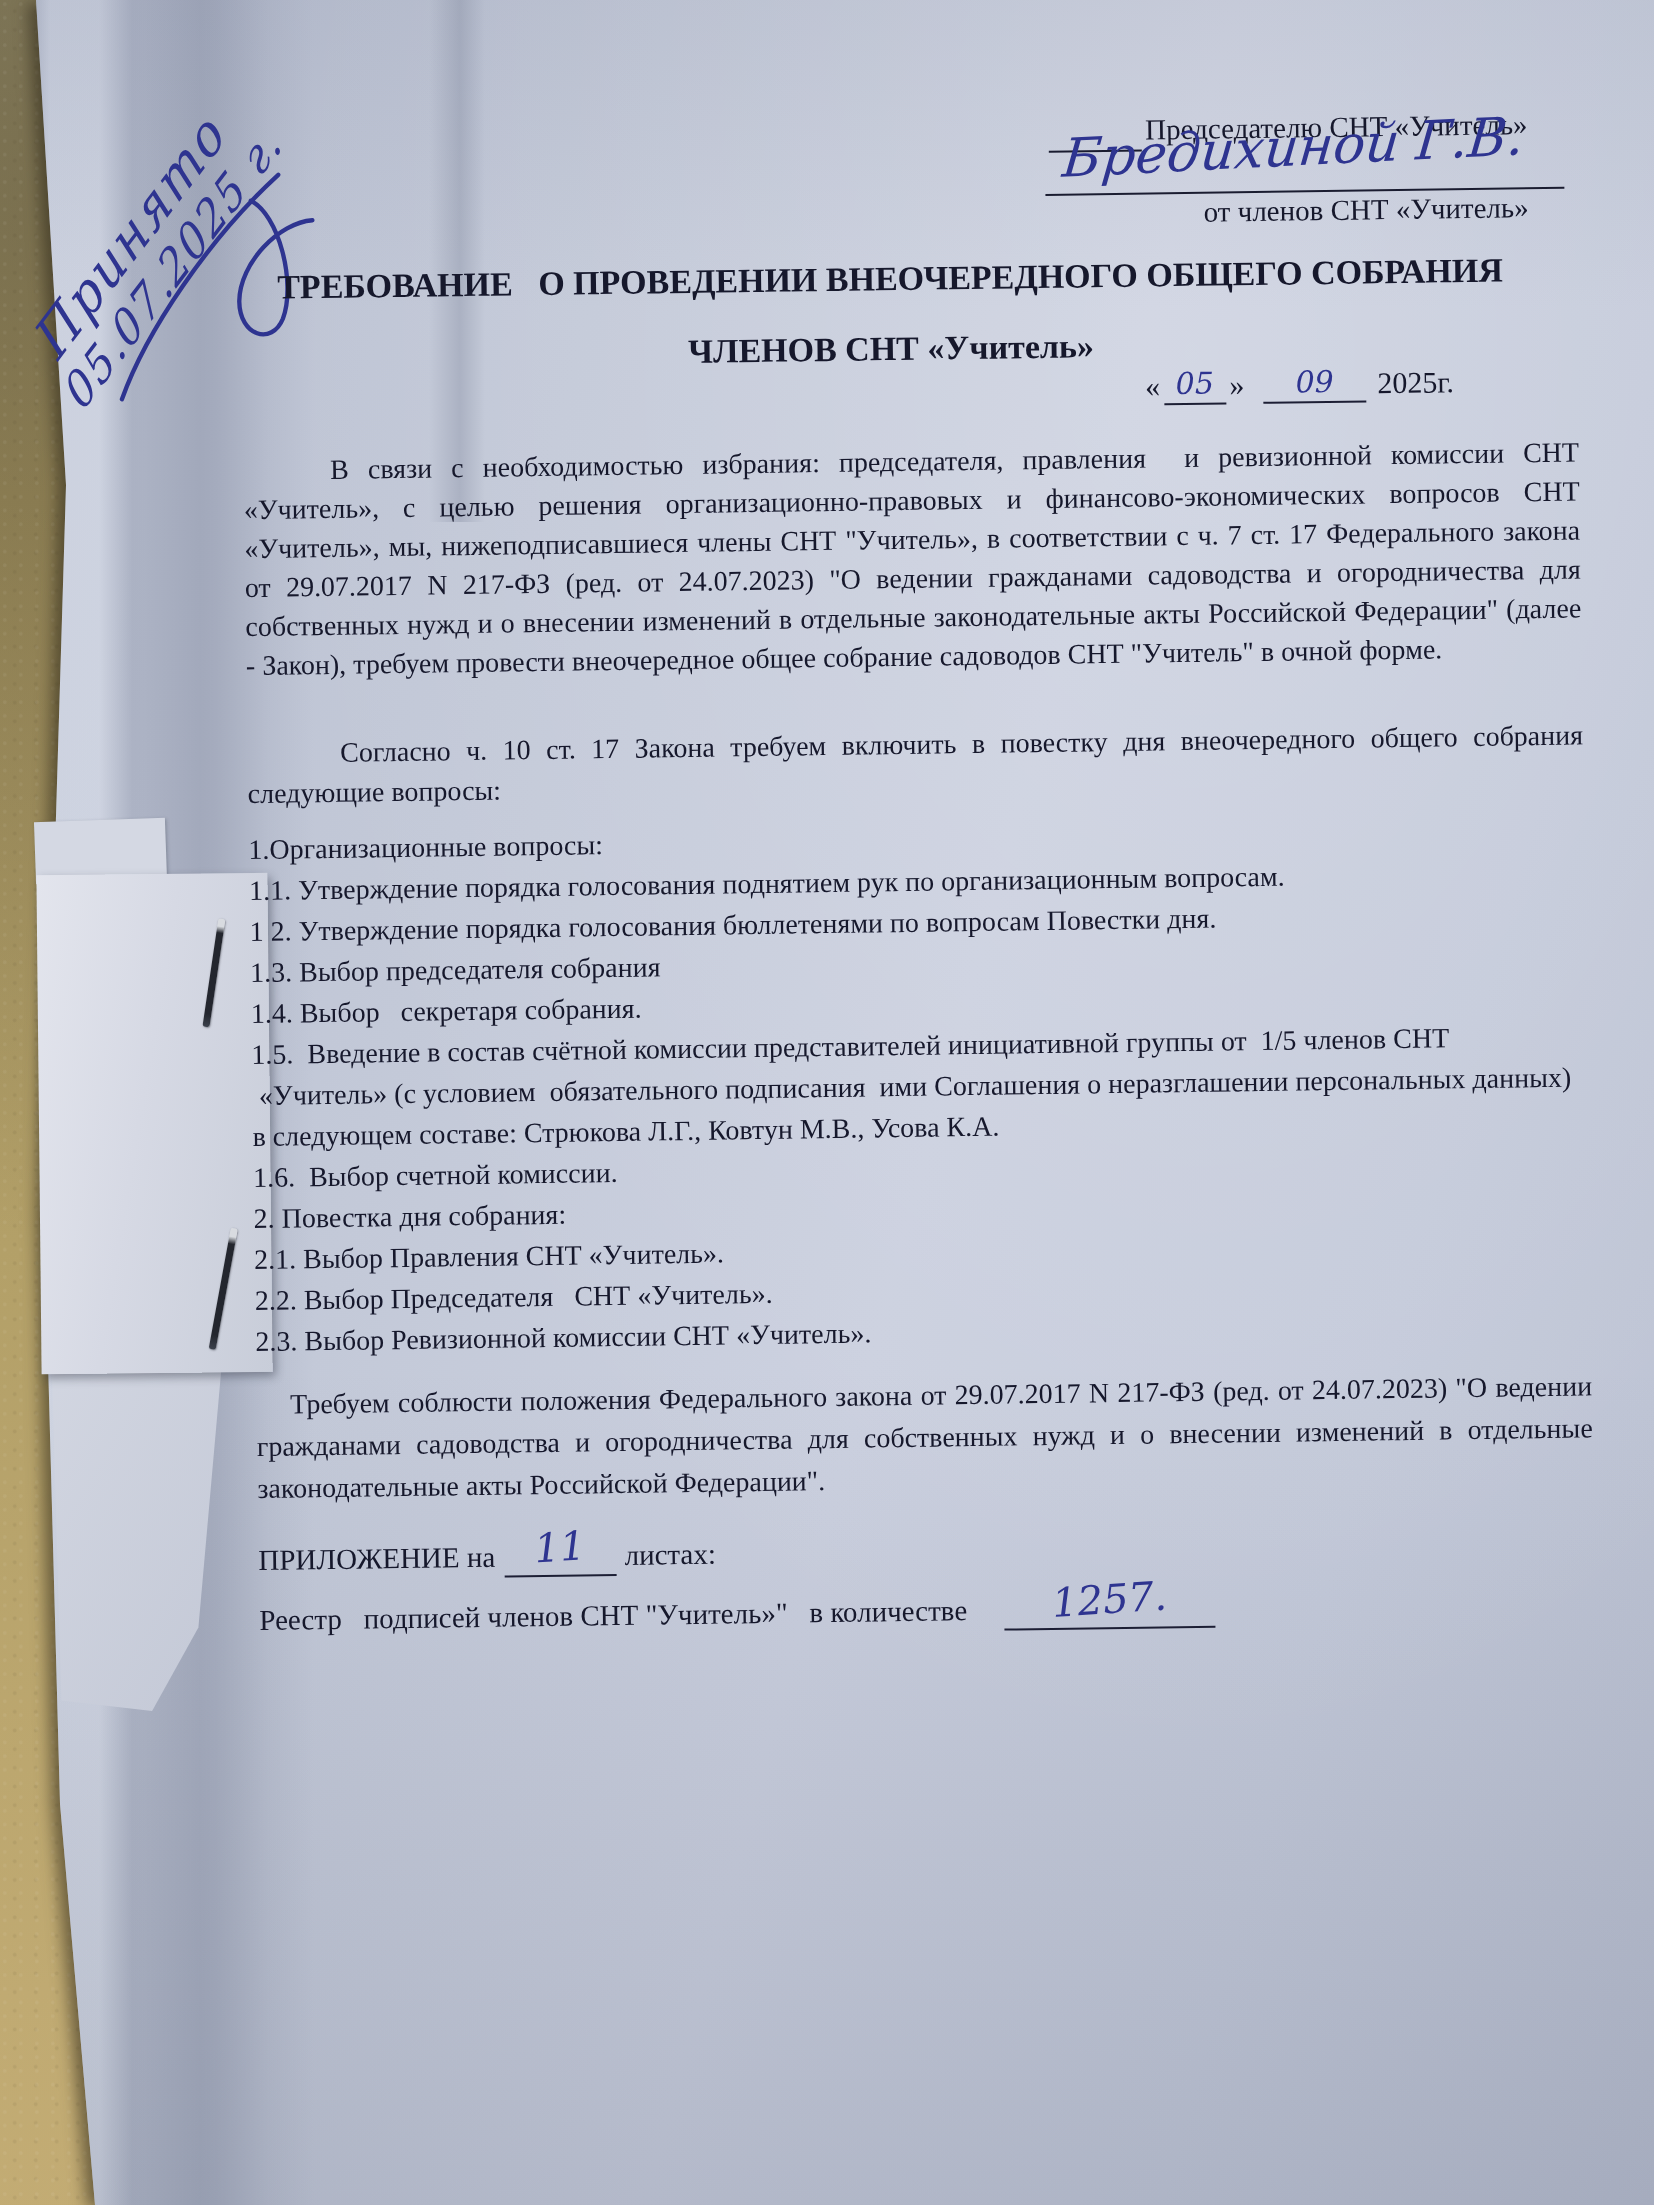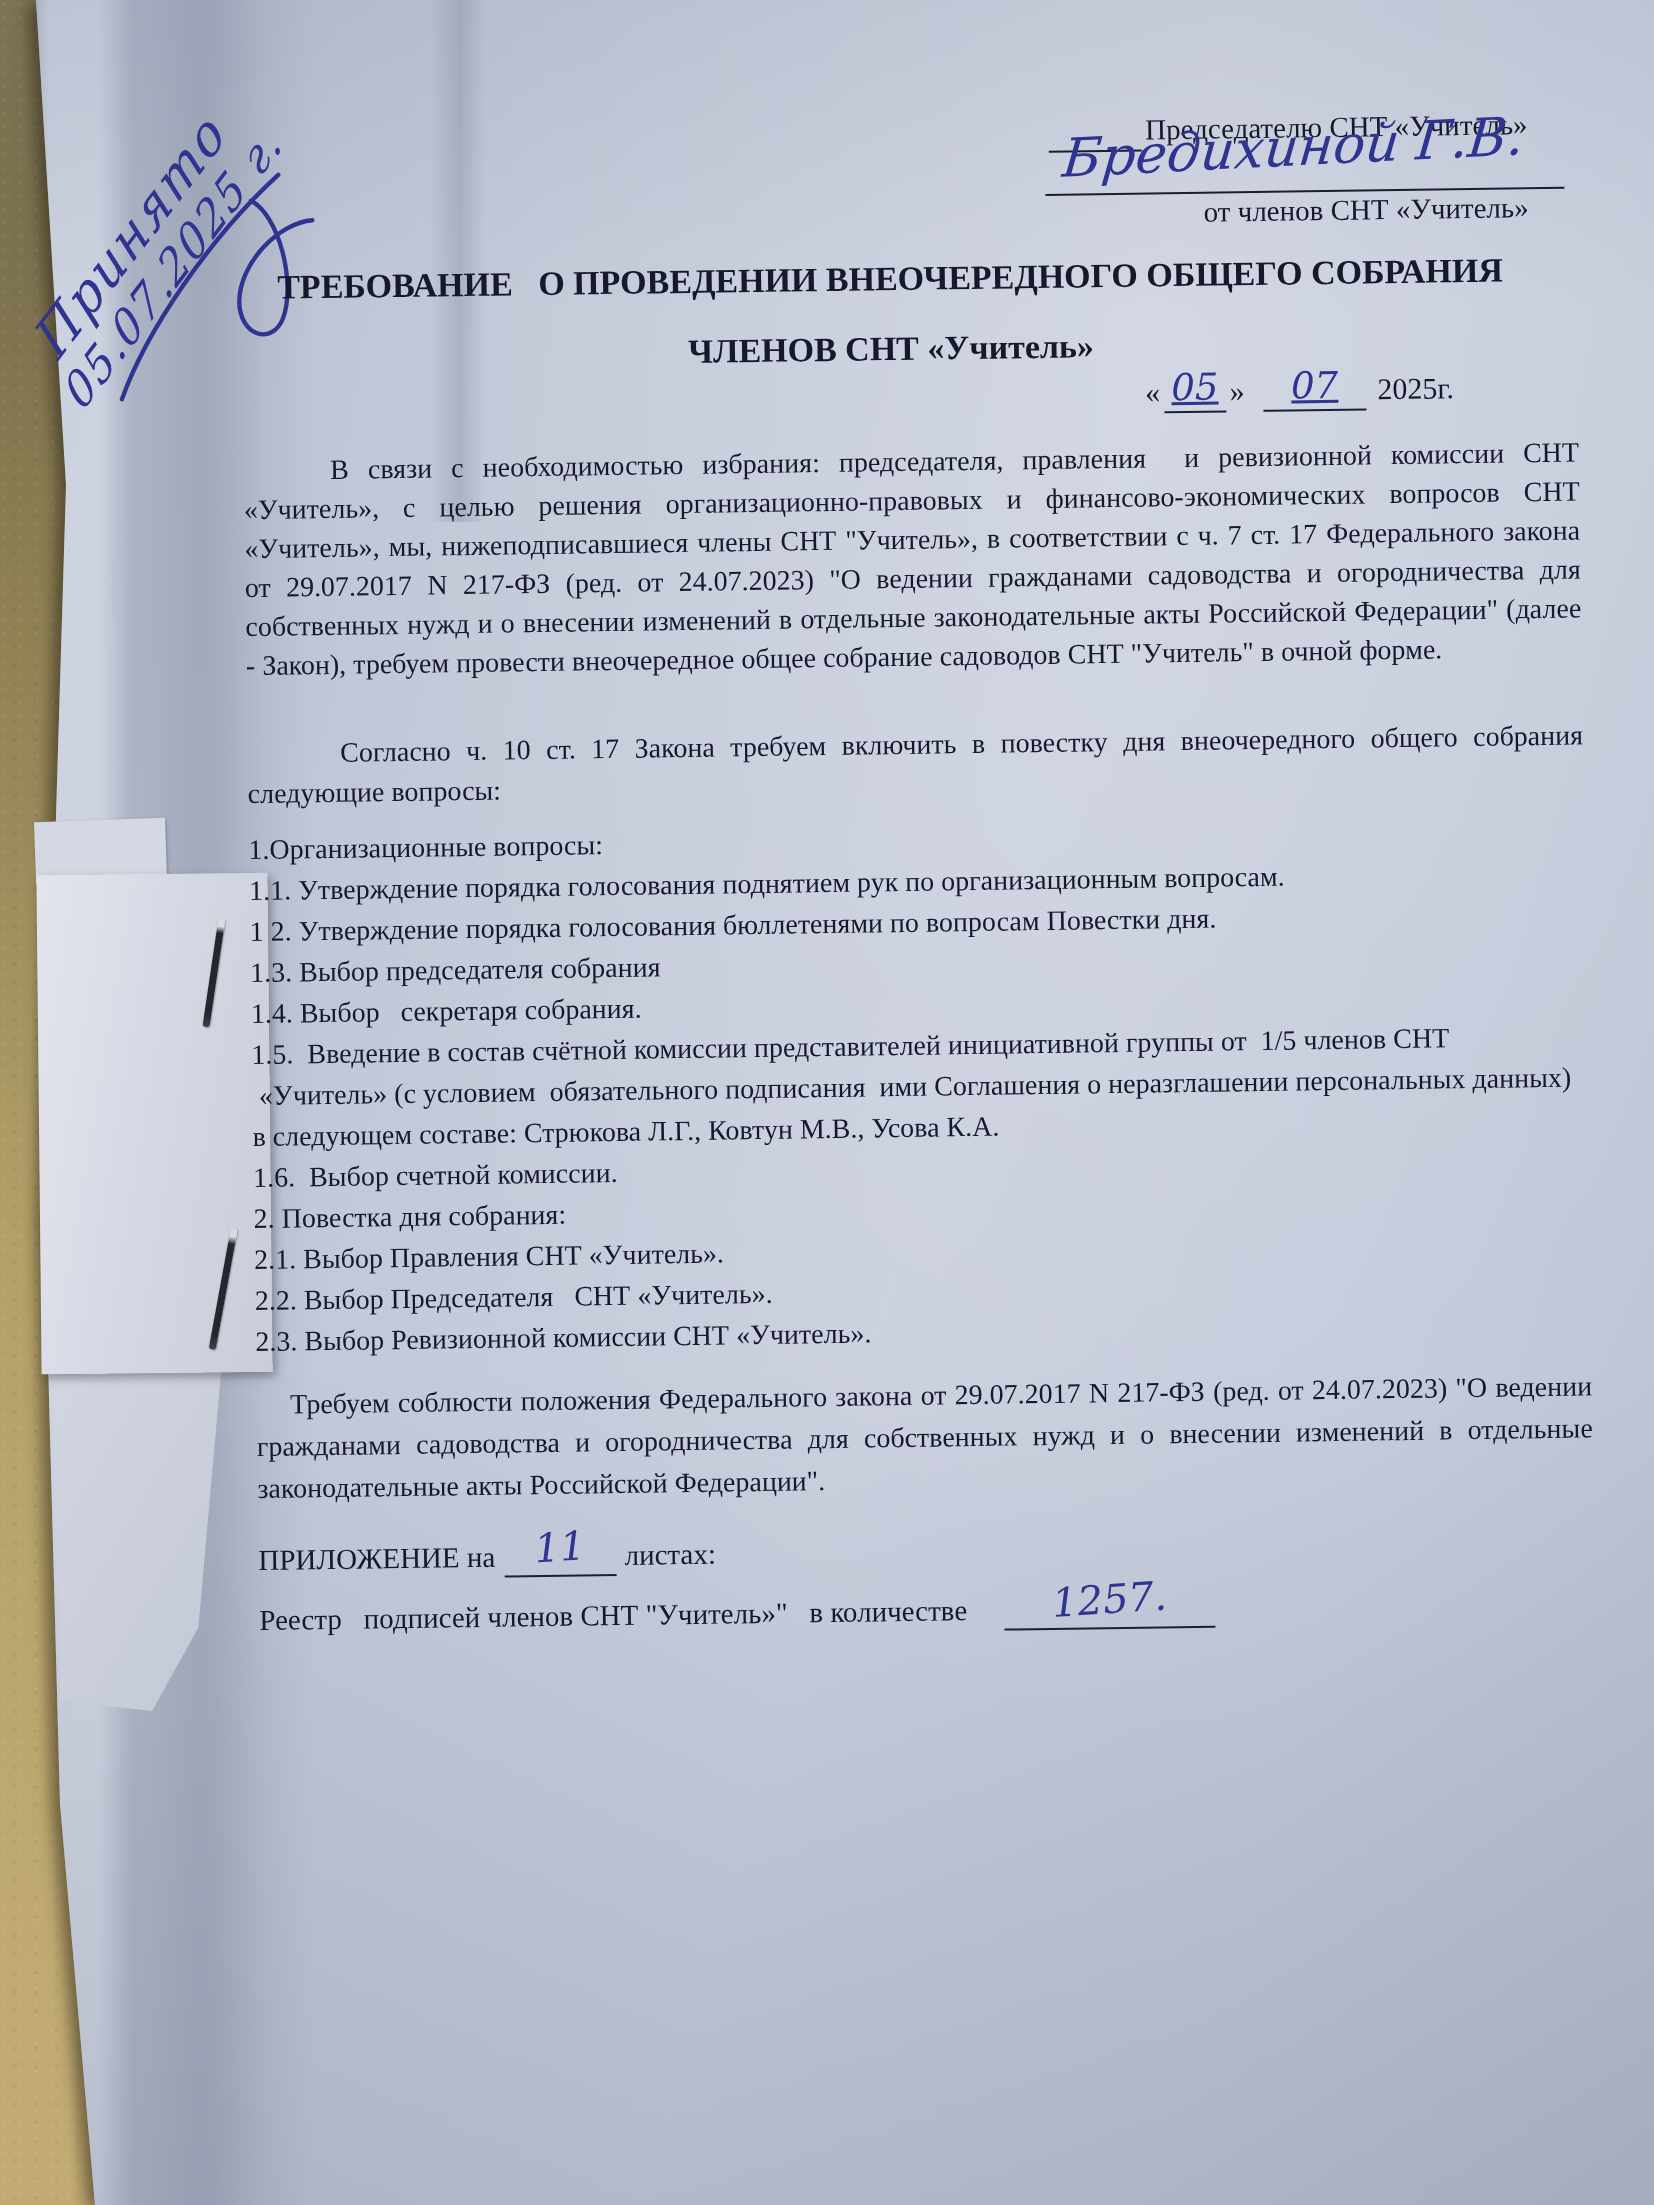--- a/index.html
+++ b/index.html
@@ -84,21 +84,21 @@
   .sig-rule{position:absolute;left:1055px;top:197px;width:519px;border-top:2.5px solid #1a1c30;}
   .from-line{position:absolute;right:117px;top:201px;font-size:29px;}
   
   .title1{position:absolute;left:261px;top:261px;width:1275px;text-align:center;font-size:34px;font-weight:bold;}
   .title2{position:absolute;left:261px;top:331px;width:1275px;text-align:center;font-size:34px;font-weight:bold;}
   
   .date-row{position:absolute;left:1152px;top:373px;font-size:30px;white-space:nowrap;}
   .blank{display:inline-block;border-bottom:2.5px solid #1c1e34;text-align:center;vertical-align:baseline;position:relative;}
   .blank-day{width:62px;margin:0 3.7px;}
   .blank-month{width:103px;margin:0 11.2px 0 18.7px;}
-  .date-row .hw{font-size:37px;position:relative;top:-2.5px;text-decoration:underline;}
+  .date-row .hw{font-size:30px;position:relative;top:-2.5px;}
   
   .p1{position:absolute;left:249px;top:443px;width:1336px;font-size:28px;line-height:39px;text-align:justify;text-indent:87px;margin:0;}
   .block2{position:absolute;left:249px;top:726px;width:1336px;}
   .p2{font-size:28px;line-height:40px;text-align:justify;text-indent:93px;margin:0 0 15px 0;}
   .agenda-item{font-size:28px;line-height:41px;}
   .p3{position:absolute;left:249px;top:1376px;width:1336px;font-size:28px;line-height:42px;text-align:justify;text-indent:34px;margin:0;}
   
   .attachment{position:absolute;left:249px;top:1525px;width:1337px;font-size:29px;}
   .att-line{margin:0 0 12.4px 0;white-space:nowrap;}
   .blank-sheets{width:112px;margin:0 8.7px;}
@@ -137,21 +137,21 @@
     <div class="addressee">Председателю СНТ «Учитель»</div>
     <div class="pre-line"></div>
     <div class="sig-name hw">Бредихиной Г.В.</div>
     <div class="sig-rule"></div>
     <div class="from-line">от членов СНТ «Учитель»</div>
 
     <div class="title1">ТРЕБОВАНИЕ &nbsp; О ПРОВЕДЕНИИ ВНЕОЧЕРЕДНОГО ОБЩЕГО СОБРАНИЯ</div>
     <div class="title2">ЧЛЕНОВ СНТ «Учитель»</div>
 
     <div class="date-row">
-      <span>«</span><span class="blank blank-day"><span class="hw">05</span></span><span>»</span><span class="blank blank-month"><span class="hw">07</span></span><span>2025г.</span>
+      <span>«</span><span class="blank blank-day"><span class="hw">05</span></span><span>»</span><span class="blank blank-month"><span class="hw">09</span></span><span>2025г.</span>
     </div>
 
     <p class="p1">В связи с необходимостью избрания: председателя, правления &nbsp;и ревизионной комиссии СНТ «Учитель», с целью решения организационно-правовых и финансово-экономических вопросов СНТ «Учитель», мы, нижеподписавшиеся члены СНТ "Учитель», в соответствии с ч. 7 ст. 17 Федерального закона от 29.07.2017 N 217-ФЗ (ред. от 24.07.2023) "О ведении гражданами садоводства и огородничества для собственных нужд и о внесении изменений в отдельные законодательные акты Российской Федерации" (далее - Закон), требуем провести внеочередное общее собрание садоводов СНТ "Учитель" в очной форме.</p>
 
     <div class="block2">
       <p class="p2">Согласно ч. 10 ст. 17 Закона требуем включить в повестку дня внеочередного общего собрания следующие вопросы:</p>
       <div>
           <div class="agenda-item">1.Организационные вопросы:</div>
           <div class="agenda-item">1.1. Утверждение порядка голосования поднятием рук по организационным вопросам.</div>
           <div class="agenda-item">1 2. Утверждение порядка голосования бюллетенями по вопросам Повестки дня.</div>

